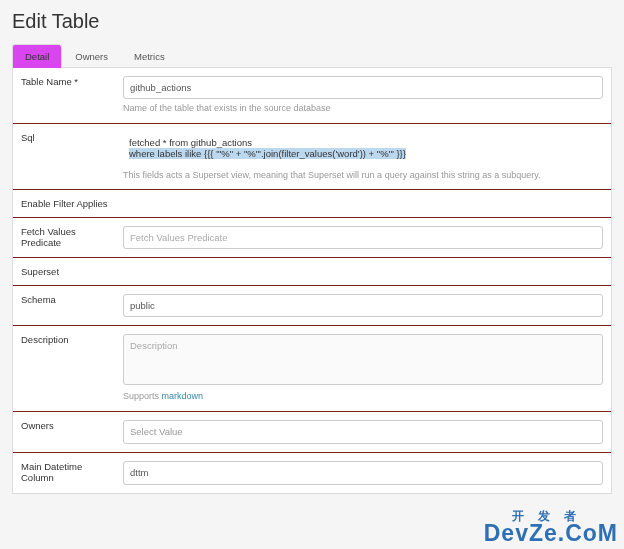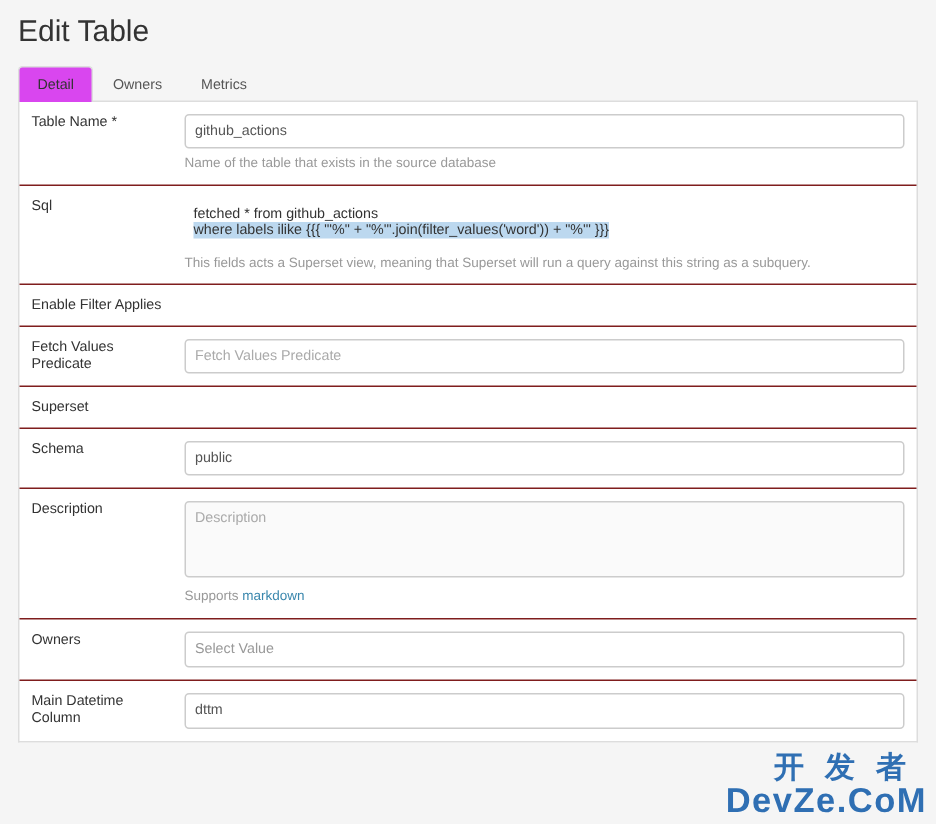--- a/index.html
+++ b/index.html
@@ -27,21 +27,21 @@
   .select-box .caret { color:#888; font-size:8px; }
   .db-select { width: 130px; }
   .owners-select { color:#999; }
   .chk { accent-color:#1f77d0; width:11px; height:11px; }
   .sql-lines .hl { background:#bcd8ef; }
   .watermark {
     position: fixed; right: 6px; bottom: 4px; text-align: right;
     color: #2f6fb3; font-weight: 700; line-height: 1; user-select: none;
     font-family: "Arial", sans-serif;
   }
-  .watermark .row1 { font-size: 20px; letter-spacing: 14px; padding-right:0; }
+  .watermark .row1 { font-size: 12px; letter-spacing: 14px; padding-right:0;text-align:center; }
   .watermark .row2 { font-size: 23px; letter-spacing: 1px; text-transform: none; }
   ::placeholder { color:#aaa; }
 </style>
 </head>
 <body>
 
 <div class="page">
   <h2 class="page-title">Edit Table</h2>
 
   <div class="tabs">

